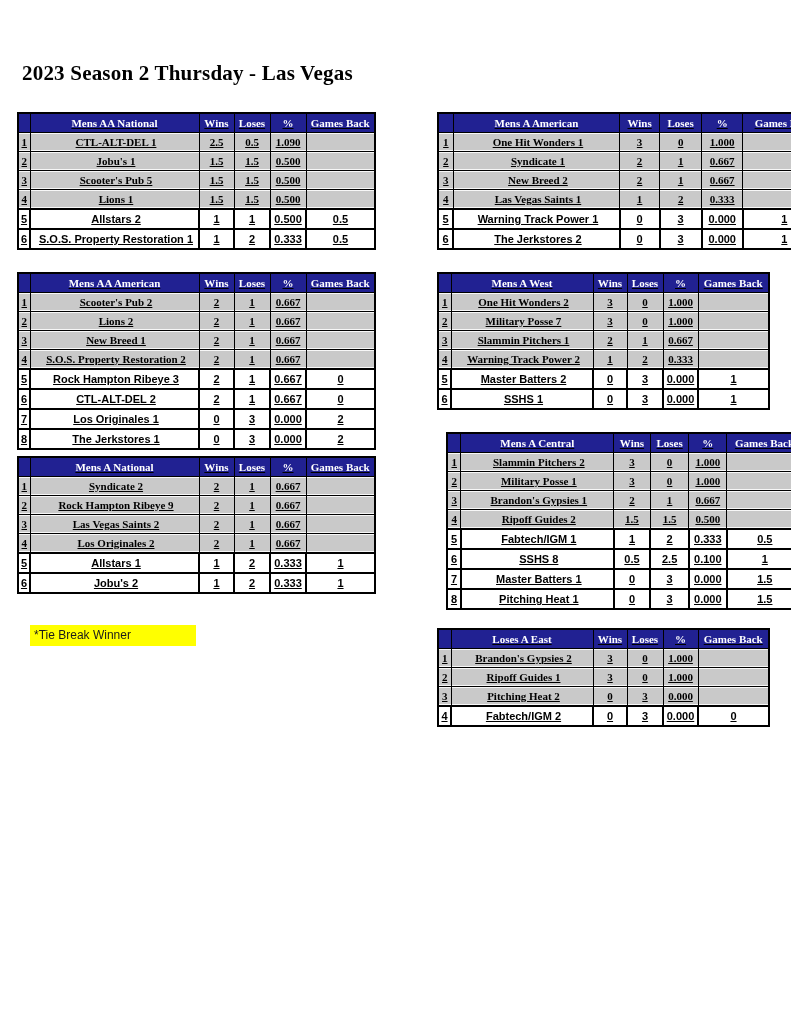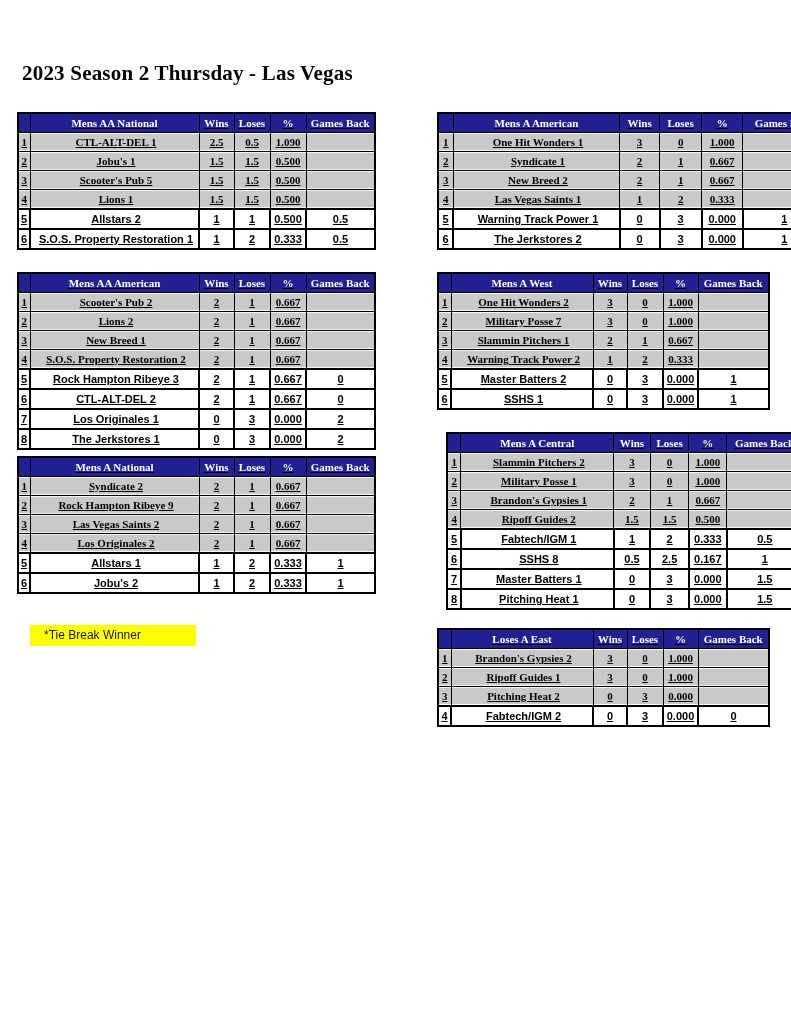--- a/index.html
+++ b/index.html
@@ -68,21 +68,21 @@
   .wrap-right col.c-wins{width:34px}  .wrap-right col.c-loses{width:36px}
   .wrap-right col.c-pct{width:35px}   .wrap-right col.c-gb{width:71px}
 
   .note{
     position:absolute; left:30px; top:625px;
     width:166px; height:21px;
     background:var(--note-bg,#FFFF00);
     font:12px "Liberation Sans", sans-serif;
     color:#1a1a1a;
     line-height:21px;
-    padding-left:14px;
+    padding-left:4px;
     box-sizing:border-box;
   }
 </style>
 </head>
 <body>
 
 <div class="title">2023 Season 2 Thursday - Las Vegas</div>
 
 <div id="t0" class="tbl-host wrap-left">
     <table class="tbl">
@@ -519,21 +519,21 @@
           <td>1</td>
           <td>2</td>
           <td>0.333</td>
           <td>0.5</td>
         </tr>
         <tr class="open">
           <td class="rank">6</td>
           <td class="team">SSHS 8</td>
           <td>0.5</td>
           <td>2.5</td>
-          <td>0.167</td>
+          <td>0.100</td>
           <td>1</td>
         </tr>
         <tr class="open">
           <td class="rank">7</td>
           <td class="team">Master Batters 1</td>
           <td>0</td>
           <td>3</td>
           <td>0.000</td>
           <td>1.5</td>
         </tr>

